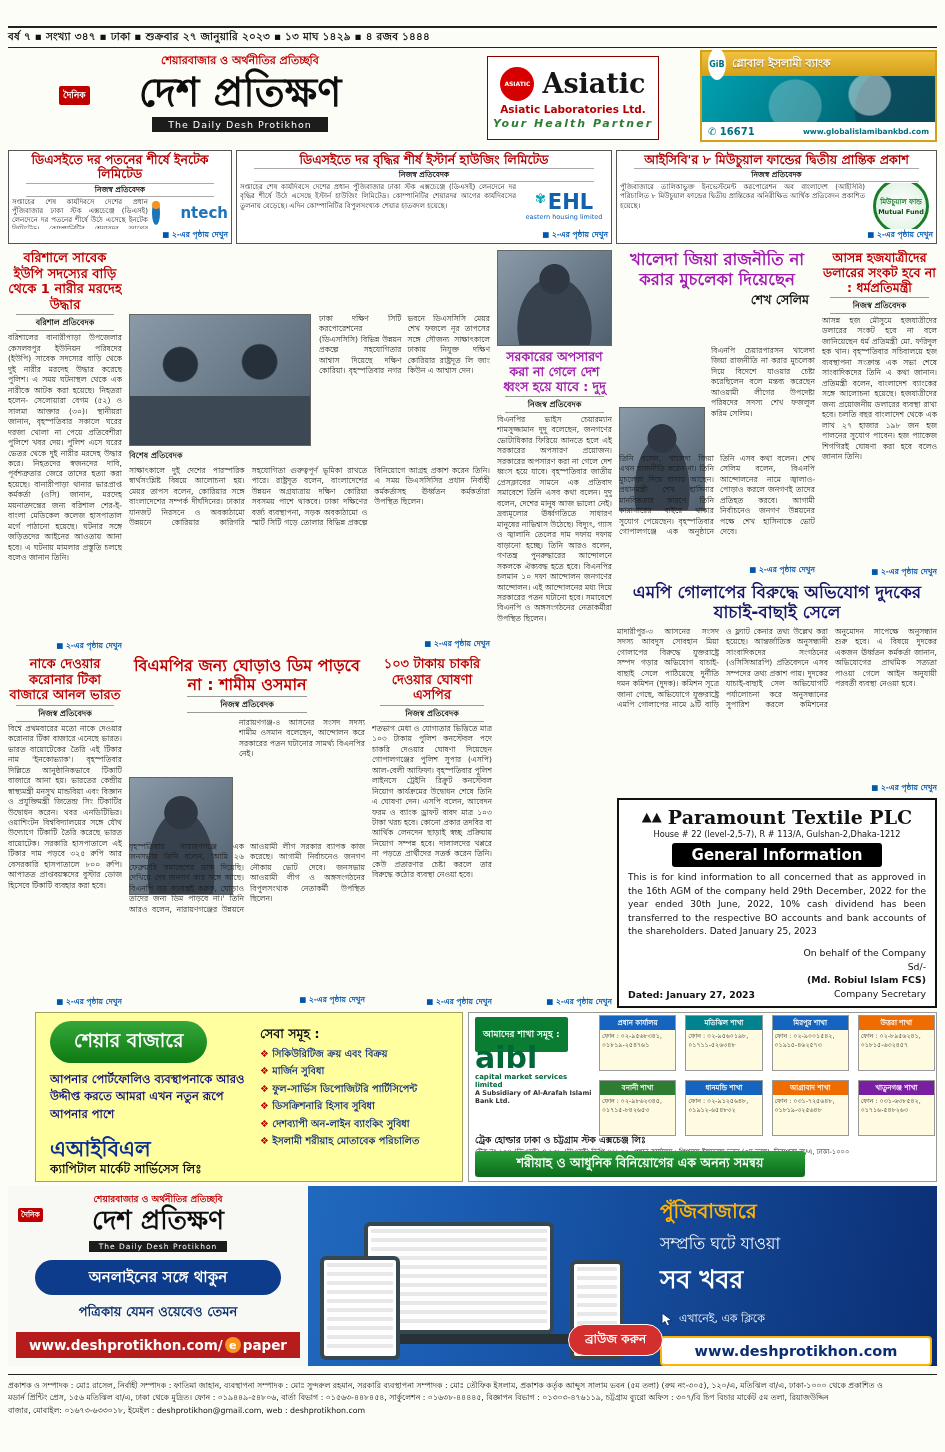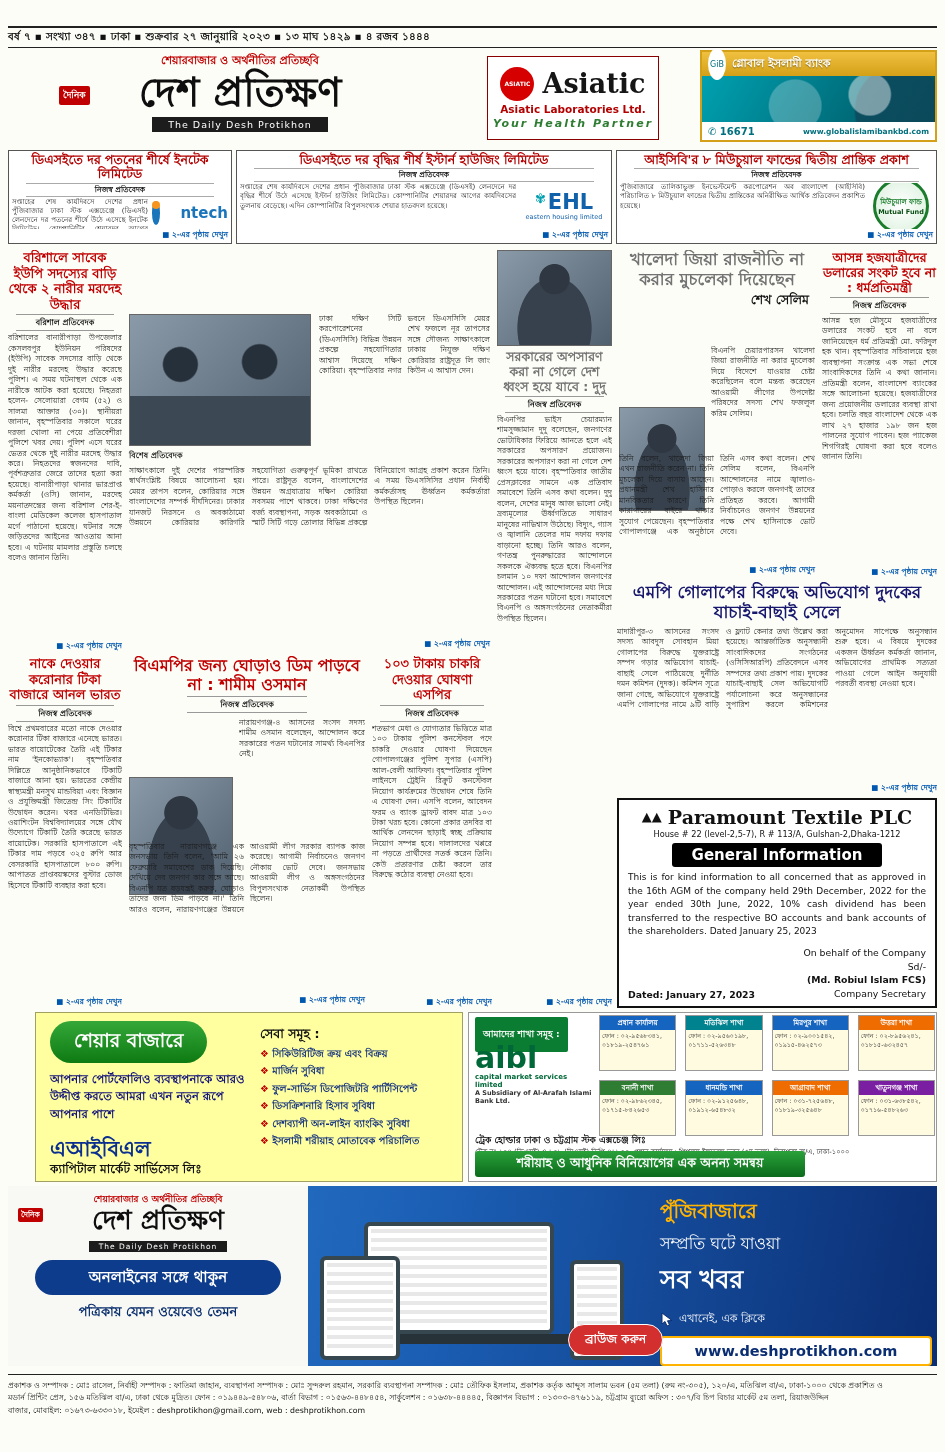--- a/index.html
+++ b/index.html
@@ -18,21 +18,21 @@
   
   .ad-asiatic{position:absolute;left:487px;top:56px;width:172px;height:84px;border:1px solid #8a0000;background:#fff;display:flex;flex-direction:column;align-items:center;justify-content:center;gap:2px}
   .as-row{display:flex;align-items:center;gap:8px}
   .as-logo{width:34px;height:34px;border-radius:50%;background:#d60000;color:#fff;font-size:6px;font-weight:bold;display:flex;align-items:center;justify-content:center}
   .as-name{font-family:"DejaVu Serif",serif;font-size:27px;font-weight:bold;color:#161616}
   .as-co{font-size:10.5px;font-weight:bold;color:#b30000}
   .as-slogan{font-size:11px;font-style:italic;font-weight:bold;color:#2e7d32;letter-spacing:2px}
   
   .ad-gib{position:absolute;left:700px;top:50px;width:237px;height:92px;border:2px solid #d4a017;display:flex;flex-direction:column;background:linear-gradient(120deg,#00a5b5,#00707e 60%,#024d57)}
   .gib-top{height:24px;background:linear-gradient(#f0c040,#d4a017);display:flex;align-items:center;gap:6px;padding:0 6px}
-  .gib-logo{width:18px;height:32px;border-radius:50%;background:#fff;color:#00707e;font-weight:normal;font-size:8px;display:flex;align-items:center;justify-content:center}
+  .gib-logo{width:18px;height:32px;border-radius:50%;background:#fff;color:#00707e;font-weight:bold;font-size:8px;display:flex;align-items:center;justify-content:center}
   .gib-name{color:#fff;font-weight:bold;font-size:11px;text-shadow:0 1px 1px rgba(0,0,0,.4)}
   .gib-mid{flex:1;background:radial-gradient(circle at 72% 40%,rgba(255,255,255,.45) 0 12%,transparent 13%),radial-gradient(circle at 40% 65%,rgba(255,255,255,.25) 0 18%,transparent 19%),radial-gradient(circle at 85% 75%,rgba(13,71,90,.8) 0 22%,transparent 23%)}
   .gib-bottom{height:18px;background:#fff;display:flex;align-items:center;justify-content:space-between;padding:0 6px;font-weight:bold}
   .gib-hot{color:#00707e;font-size:10px}
   .gib-web{color:#00707e;font-size:7.5px}
   
   .brief{position:absolute;top:150px;height:94px;border:1px solid #555;background:#fff;display:flex;flex-direction:column;padding:2px 3px;overflow:hidden}
   .brief .hl{color:#b30000;font-size:12.5px;font-weight:bold;text-align:center;line-height:1.15}
   .brief .by{font-size:7.5px;text-align:center;border-top:1px solid #aaa;border-bottom:1px solid #aaa;margin:1px 14px;font-weight:bold}
   .brief .row{flex:1;display:flex;gap:4px;overflow:hidden}
@@ -48,21 +48,21 @@
   .ehl-t{color:#1261ab;font-size:21px;font-weight:bold;line-height:1}
   .ehl-s{color:#1261ab;font-size:6.5px}
   .mf-logo{width:64px;display:flex;align-items:center;justify-content:center}
   .mf-circle{width:56px;height:56px;border-radius:50%;border:3px solid #1b7d2c;background:radial-gradient(#ffffff,#d9f0dc);display:flex;flex-direction:column;align-items:center;justify-content:center;text-align:center}
   .mf-l1{font-size:7px;color:#1b7d2c;font-weight:bold}
   .mf-l2{font-size:6.5px;color:#0a4f14;font-weight:bold}
   
   .art{position:absolute;overflow:hidden;background:#fdfdf8}
   .artF{display:flex;flex-direction:column}
   .hl{font-weight:bold;text-align:center;line-height:1.2}
-  .hl-red{color:#c00000}.hl-navy{color:#17176d}.hl-black{color:#737373}
+  .hl-red{color:#c00000}.hl-navy{color:#17176d}.hl-black{color:#a21caf}
   .byline{font-size:8px;font-weight:bold;text-align:center;border-top:1px solid #999;border-bottom:1px solid #999;margin:2px 8px;padding:1px 0}
   .bd{font-size:7.6px;line-height:1.38;text-align:justify;color:#1c1c1c;overflow:hidden}
   .grow{flex:1}
   .photo{background:linear-gradient(135deg,#8b9aa8,#51606e);position:relative;overflow:hidden;border:1px solid #666}
   .photo-solo::before{content:"";position:absolute;inset:0;background:radial-gradient(circle at 50% 30%,#2e3742 0 17%,transparent 18%),radial-gradient(ellipse at 50% 82%,#37414d 0 46%,transparent 47%)}
   .photo-duo::before{content:"";position:absolute;inset:0;background:radial-gradient(circle at 28% 38%,#26303b 0 11%,transparent 12%),radial-gradient(circle at 72% 36%,#26303b 0 11%,transparent 12%),linear-gradient(transparent 62%,#3c4854 62%)}
   .caption{font-size:8px;font-weight:bold;color:#222}
   .cols2{column-count:2;column-gap:6px}
   .cols3{column-count:3;column-gap:7px}
   .attrib{font-weight:bold;text-align:right;color:#141414}
@@ -205,21 +205,21 @@
         <div class="mf-circle">
           <span class="mf-l1">মিউচুয়াল ফান্ড</span>
           <span class="mf-l2">Mutual Fund</span>
         </div>
       </div>
     </div>
     <div class="more">■ ২-এর পৃষ্ঠায় দেখুন</div>
   </div>
 
   <section class="art artF" style="left:8px;top:250px;width:114px;height:402px">
-    <h2 class="hl hl-red" style="font-size:13px">বরিশালে সাবেক ইউপি সদস্যের বাড়ি থেকে ২ নারীর মরদেহ উদ্ধার</h2>
+    <h2 class="hl hl-red" style="font-size:13px">বরিশালে সাবেক ইউপি সদস্যের বাড়ি থেকে 1 নারীর মরদেহ উদ্ধার</h2>
     <div class="byline">বরিশাল প্রতিবেদক</div>
     <p class="bd grow">বরিশালের বানারীপাড়া উপজেলার কেসলবপুর ইউনিয়ন পরিষদের (ইউপি) সাবেক সদস্যের বাড়ি থেকে দুই নারীর মরদেহ উদ্ধার করেছে পুলিশ। এ সময় ঘটনাস্থল থেকে এক নারীকে আটক করা হয়েছে। নিহতরা হলেন- সেলোয়ারা বেগম (৫২) ও সালমা আক্তার (৩০)। স্থানীয়রা জানান, বৃহস্পতিবার সকালে ঘরের দরজা খোলা না পেয়ে প্রতিবেশীরা পুলিশে খবর দেয়। পুলিশ এসে ঘরের ভেতর থেকে দুই নারীর মরদেহ উদ্ধার করে। নিহতদের স্বজনদের দাবি, পূর্বশত্রুতার জেরে তাদের হত্যা করা হয়েছে। বানারীপাড়া থানার ভারপ্রাপ্ত কর্মকর্তা (ওসি) জানান, মরদেহ ময়নাতদন্তের জন্য বরিশাল শের-ই-বাংলা মেডিকেল কলেজ হাসপাতাল মর্গে পাঠানো হয়েছে। ঘটনার সঙ্গে জড়িতদের আইনের আওতায় আনা হবে। এ ঘটনায় মামলার প্রস্তুতি চলছে বলেও জানান তিনি।</p>
     <div class="more">■ ২-এর পৃষ্ঠায় দেখুন</div>
   </section>
 
   <section class="art artF" style="left:8px;top:656px;width:114px;height:352px">
     <h2 class="hl hl-red" style="font-size:13px">নাকে দেওয়ার করোনার টিকা বাজারে আনল ভারত</h2>
     <div class="byline">নিজস্ব প্রতিবেদক</div>
     <p class="bd grow">বিশ্বে প্রথমবারের মতো নাকে দেওয়ার করোনার টিকা বাজারে এনেছে ভারত। ভারত বায়োটেকের তৈরি এই টিকার নাম 'ইনকোভ্যাক'। বৃহস্পতিবার দিল্লিতে আনুষ্ঠানিকভাবে টিকাটি বাজারে আনা হয়। ভারতের কেন্দ্রীয় স্বাস্থ্যমন্ত্রী মনসুখ মান্ডবিয়া এবং বিজ্ঞান ও প্রযুক্তিমন্ত্রী জিতেন্দ্র সিং টিকাটির উদ্বোধন করেন। খবর এনডিটিভির। ওয়াশিংটন বিশ্ববিদ্যালয়ের সঙ্গে যৌথ উদ্যোগে টিকাটি তৈরি করেছে ভারত বায়োটেক। সরকারি হাসপাতালে এই টিকার দাম পড়বে ৩২৫ রুপি আর বেসরকারি হাসপাতালে ৮০০ রুপি। আপাতত প্রাপ্তবয়স্কদের বুস্টার ডোজ হিসেবে টিকাটি ব্যবহার করা হবে।</p>
     <div class="more">■ ২-এর পৃষ্ঠায় দেখুন</div>
@@ -362,20 +362,25 @@
   </div>
 
   <div class="banner">
     <div class="bn-left">
       <div class="bn-tag">শেয়ারবাজার ও অর্থনীতির প্রতিচ্ছবি</div>
       <span class="bn-badge">দৈনিক</span>
       <div class="bn-title">দেশ প্রতিক্ষণ</div>
       <div class="bn-sub">The Daily Desh Protikhon</div>
       <div class="bn-online">অনলাইনের সঙ্গে থাকুন</div>
       <div class="bn-line">পত্রিকায় যেমন ওয়েবেও তেমন</div>
+      <div class="bn-epaper">
+        <span>www.deshprotikhon.com/</span>
+        <span class="e-circle">e</span>
+        <span>paper</span>
+      </div>
     </div>
     <div class="bn-dev">
       <div class="dev" style="left:44px;top:22px;width:190px;height:112px">
           <div class="scr"></div>
         </div>
       <div class="dev-base" style="left:24px;top:134px;width:230px;height:10px"></div>
       <div class="dev" style="left:0;top:56px;width:80px;height:104px">
           <div class="scr"></div>
         </div>
       <div class="dev" style="left:250px;top:60px;width:54px;height:100px">

